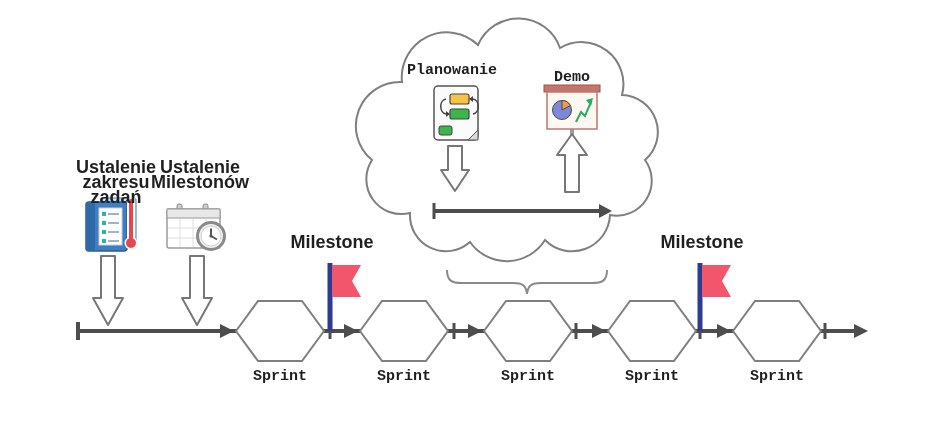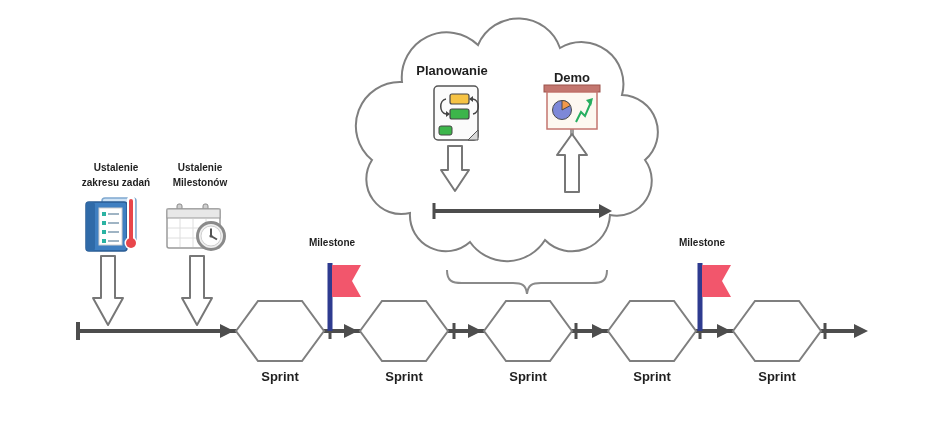--- a/index.html
+++ b/index.html
@@ -10,25 +10,25 @@
     background: #ffffff;
     font-family: "Liberation Sans", sans-serif;
     overflow: hidden;
   }
   #stage svg { position:absolute; left:0; top:0; }
   .lbl {
     position: absolute;
     text-align: center;
     font-weight: bold;
     color: #1f1f1f;
-    font-size: 10px;
+    font-size: 18px;
     line-height: 15px;
     white-space: pre-line;
   }
-  .lbl-big { font-size: 13px; }
+  .lbl-big { font-size: 15px; font-family: Liberation Mono, monospace; }
 </style>
 </head>
 <body>
 
 <div id="stage">
 
   <svg width="945" height="424" viewBox="0 0 945 424">
 
     <g>
       <path d="M402,82 A45,45 0 0 1 478,45 A44,44 0 0 1 560,48 A42,42 0 0 1 622,95

